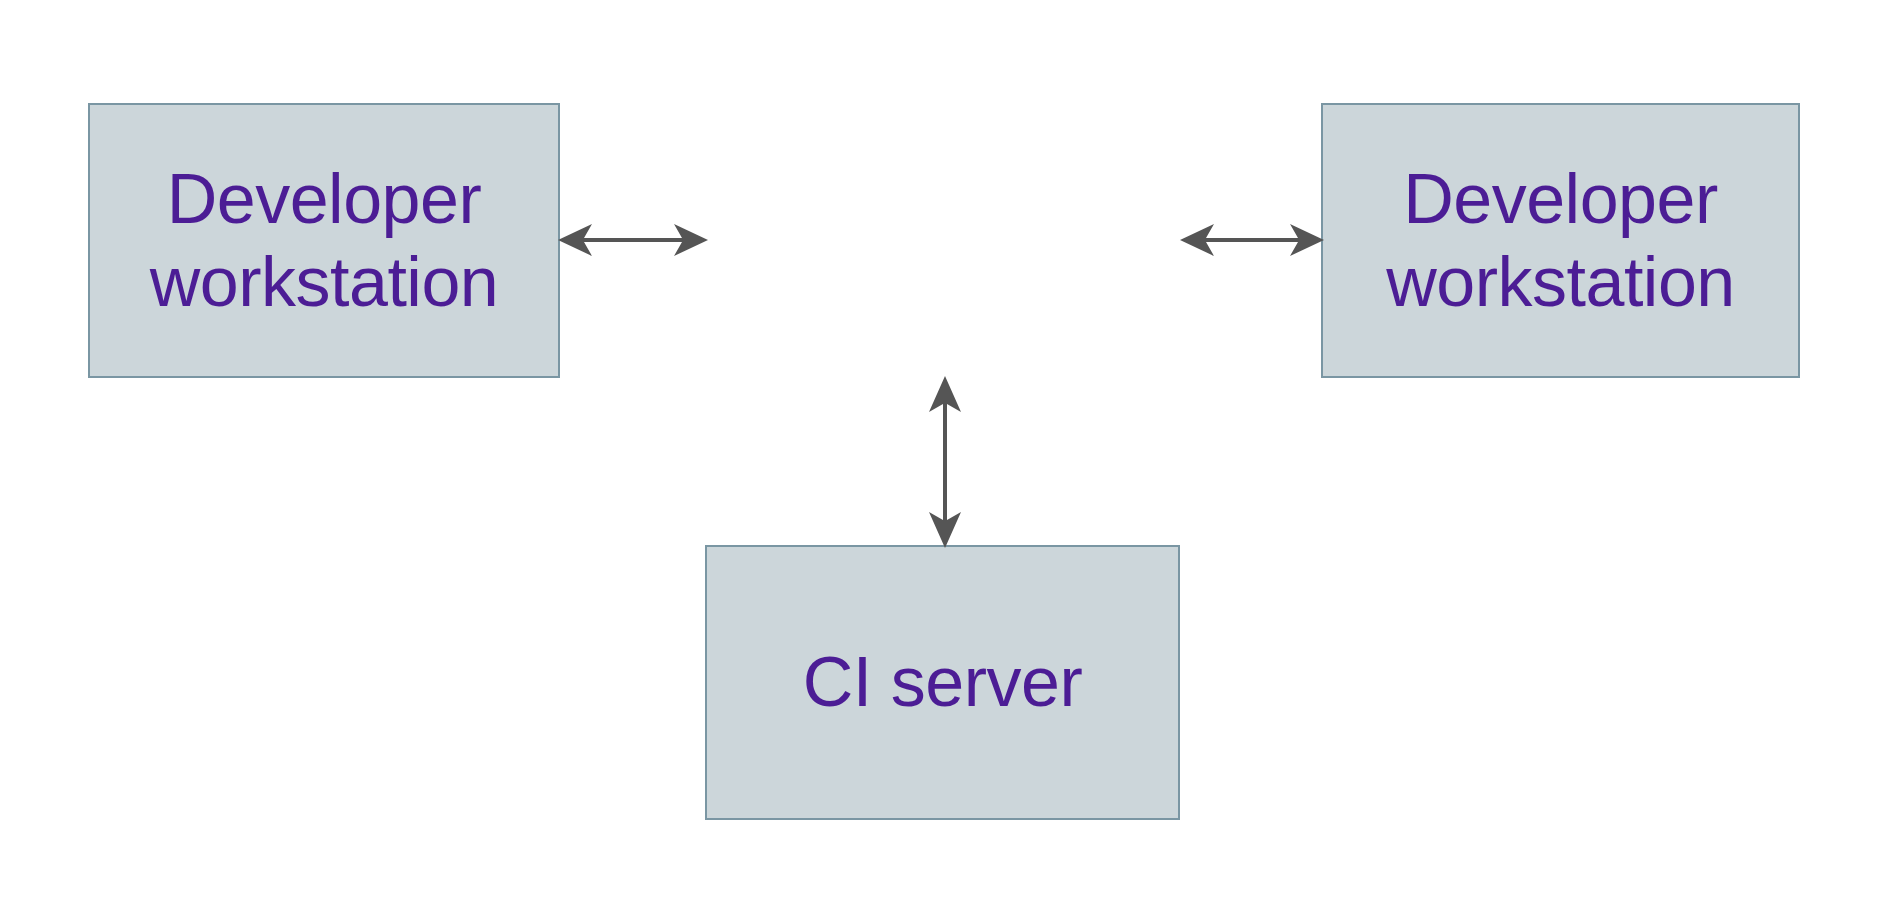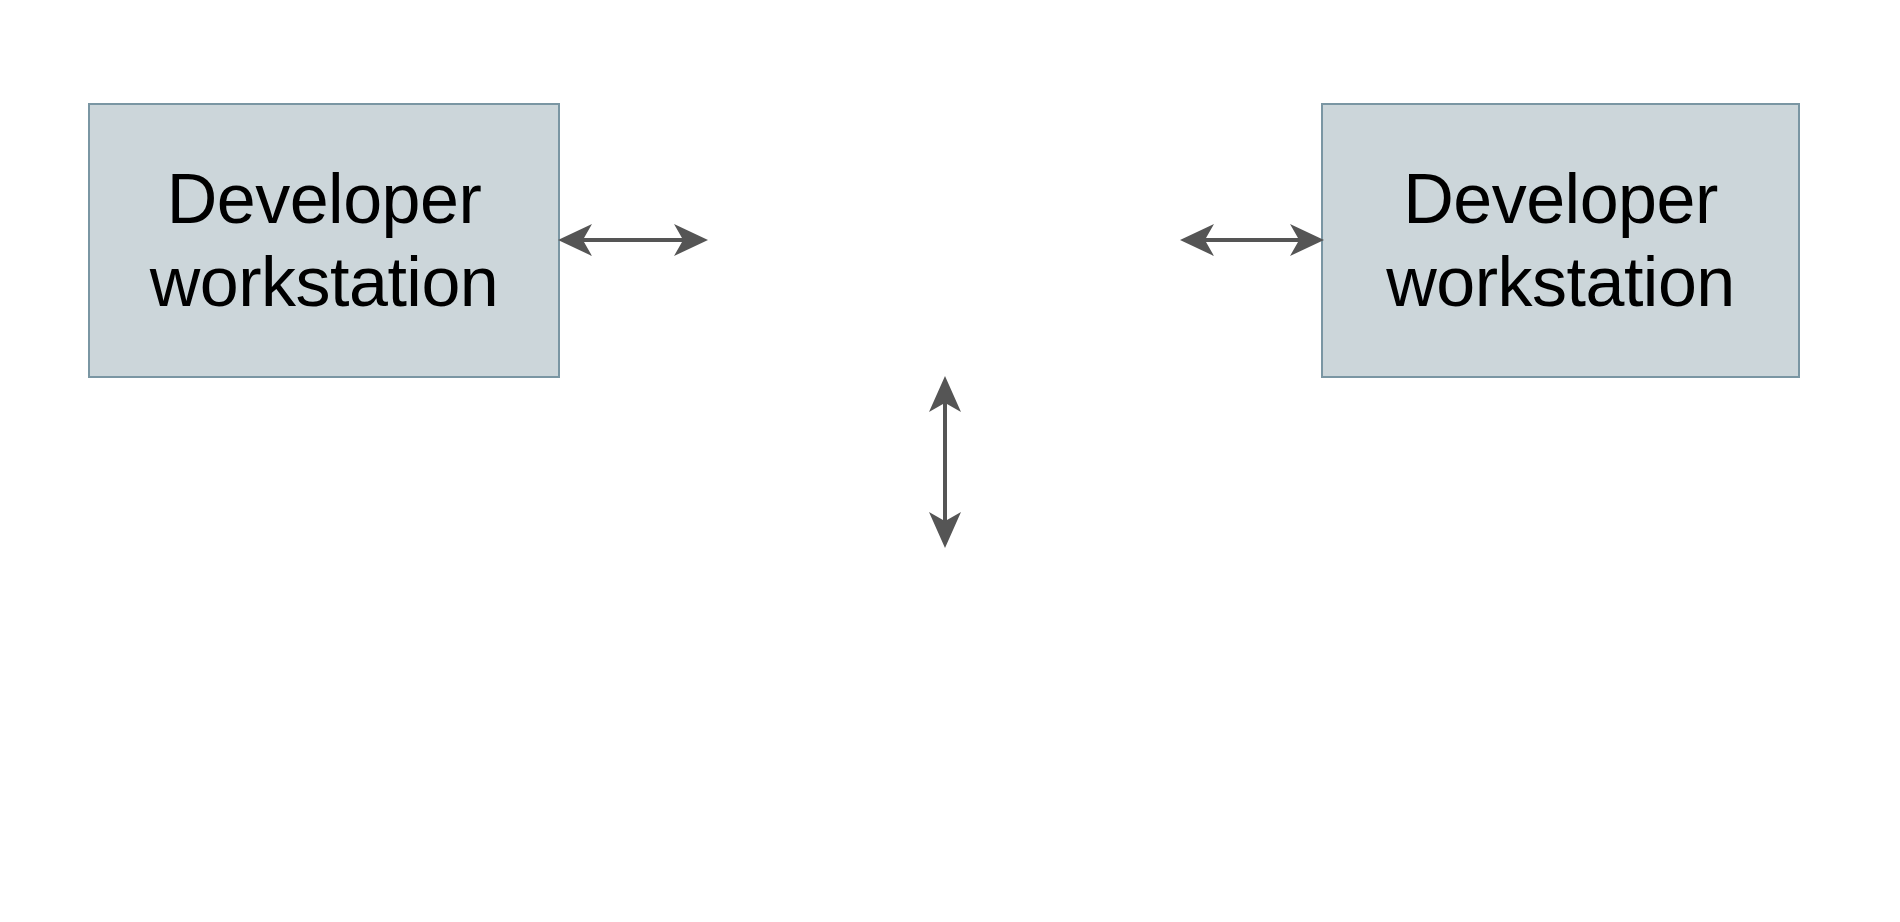--- a/index.html
+++ b/index.html
@@ -22,21 +22,21 @@
     background: #ccd6da;
     border: 2px solid #7a96a3;
     display: flex;
     align-items: center;
     justify-content: center;
     text-align: center;
   }
   .node-label {
     font-size: 70px;
     line-height: 1.18;
-    color: #000000;
+    color: #4c1d95;
     font-weight: 400;
     letter-spacing: -0.5px;
     padding: 0 10px;
     white-space: pre-line;
   }
   .edge {
     position: absolute;
     pointer-events: none;
   }
   .edge svg {
@@ -62,20 +62,23 @@
     <span class="node-label">Developer
 workstation</span>
   </div>
 
 
   <div class="node" id="node-dev-right">
     <span class="node-label">Developer
 workstation</span>
   </div>
 
+  <div class="node" id="node-ci">
+    <span class="node-label">CI server</span>
+  </div>
 
   <div class="edge" id="edge-left">
     <svg width="150" height="48" viewBox="0 0 150 48">
       <path d="M0 24 L34 8 L26 22 L124 22 L116 8 L150 24 L116 40 L124 26 L26 26 L34 40 Z" fill="#555555"></path>
     </svg>
   </div>
 
   <div class="edge" id="edge-right">
     <svg width="144" height="48" viewBox="0 0 144 48">
       <path d="M0 24 L34 8 L26 22 L118 22 L110 8 L144 24 L110 40 L118 26 L26 26 L34 40 Z" fill="#555555"></path>

